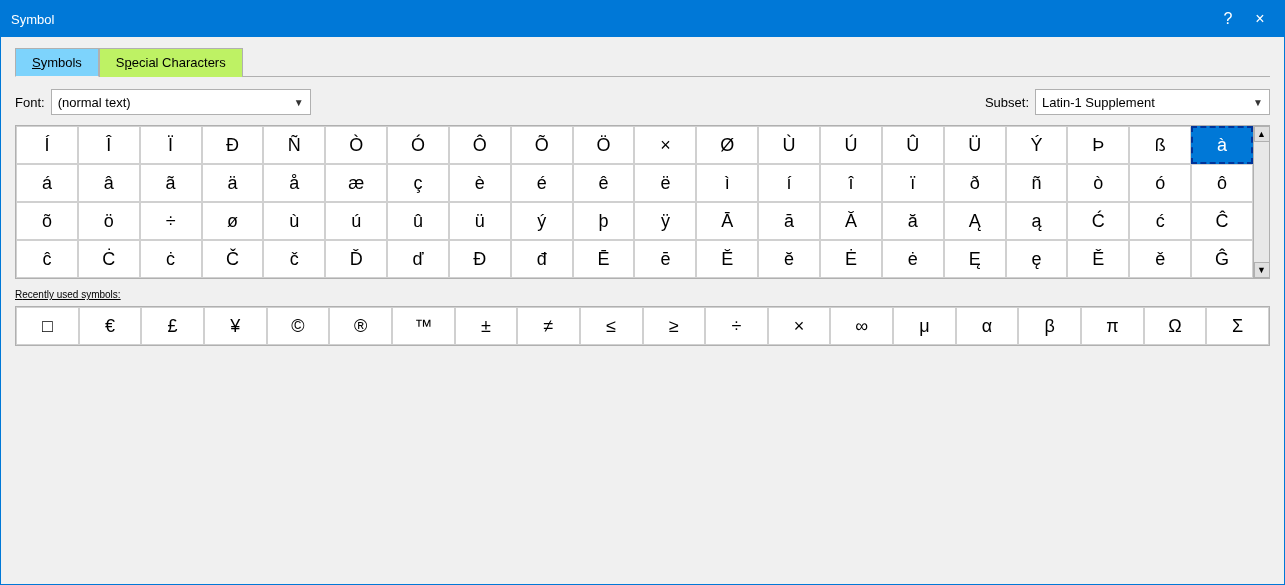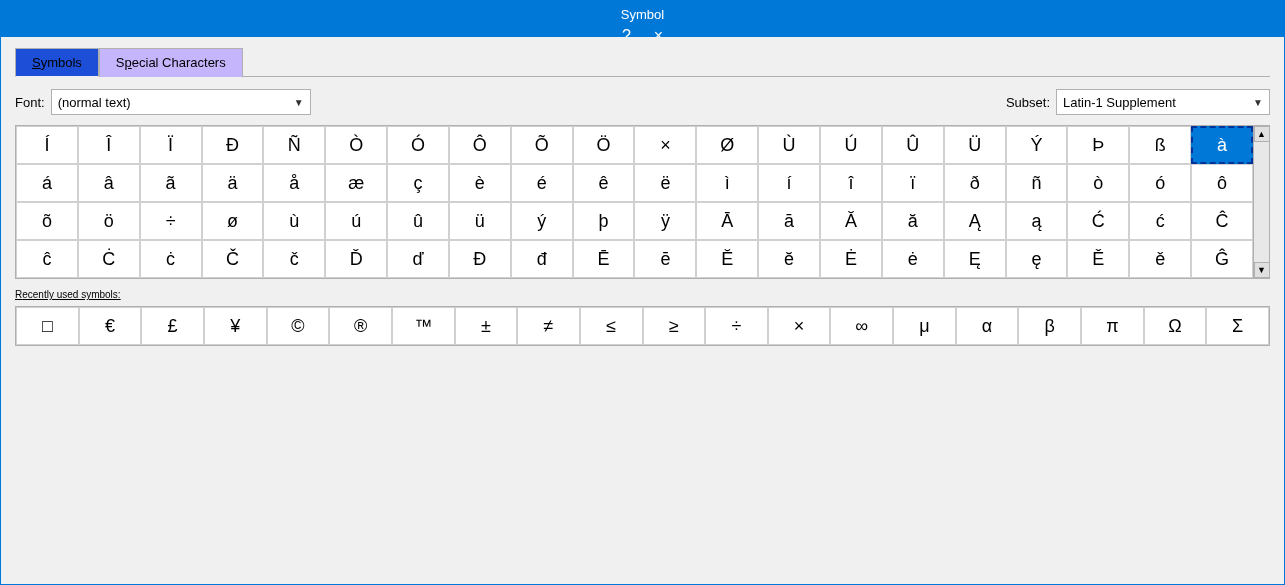--- a/index.html
+++ b/index.html
@@ -15,21 +15,20 @@
     }
 
     .title-bar {
       background: #0078d7;
       color: white;
       display: flex;
       align-items: center;
       justify-content: space-between;
       padding: 6px 10px;
       height: 36px;
-      flex-direction: column;
     }
     .title-bar-title {
       font-size: 13px;
       font-weight: normal;
     }
     .title-bar-buttons {
       display: flex;
       gap: 4px;
       align-items: center;
     }
@@ -56,29 +55,29 @@
 
     .tabs {
       display: flex;
       gap: 0;
       border-bottom: 1px solid #b0b0b0;
       margin-bottom: 12px;
     }
     .tab {
       padding: 6px 16px;
       cursor: pointer;
-      background: #c4b5fd;
+      background: #bef264;
       border: 1px solid #b0b0b0;
       border-bottom: none;
       font-size: 13px;
       position: relative;
       bottom: -1px;
     }
     .tab.active {
-      background: #1d4ed8;
+      background: #7dd3fc;
       border-bottom: 1px solid #f0f0f0;
       z-index: 1;
     }
     .tab-underline {
       text-decoration: underline;
     }
 
     .controls-row {
       display: flex;
       align-items: flex-start;
@@ -97,21 +96,21 @@
       border: 1px solid #b0b0b0;
       background: white;
       padding: 3px 6px;
       display: flex;
       align-items: center;
       gap: 4px;
       cursor: pointer;
       height: 26px;
     }
     .dropdown-font { width: 260px; justify-content: space-between; }
-    .dropdown-subset { width: 214px; justify-content: space-between; }
+    .dropdown-subset { width: 235px; justify-content: space-between; }
     .dropdown-arrow {
       font-size: 10px;
       color: #333;
     }
 
     .symbol-grid-container {
       border: 1px solid #b0b0b0;
       background: white;
       overflow: hidden;
       margin-bottom: 10px;

